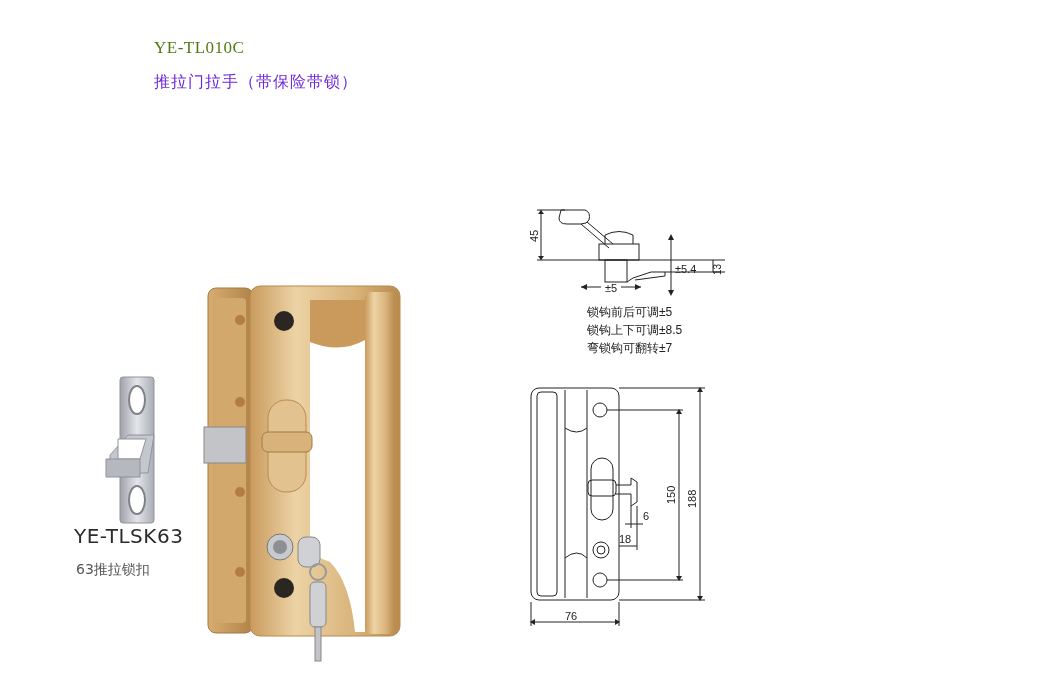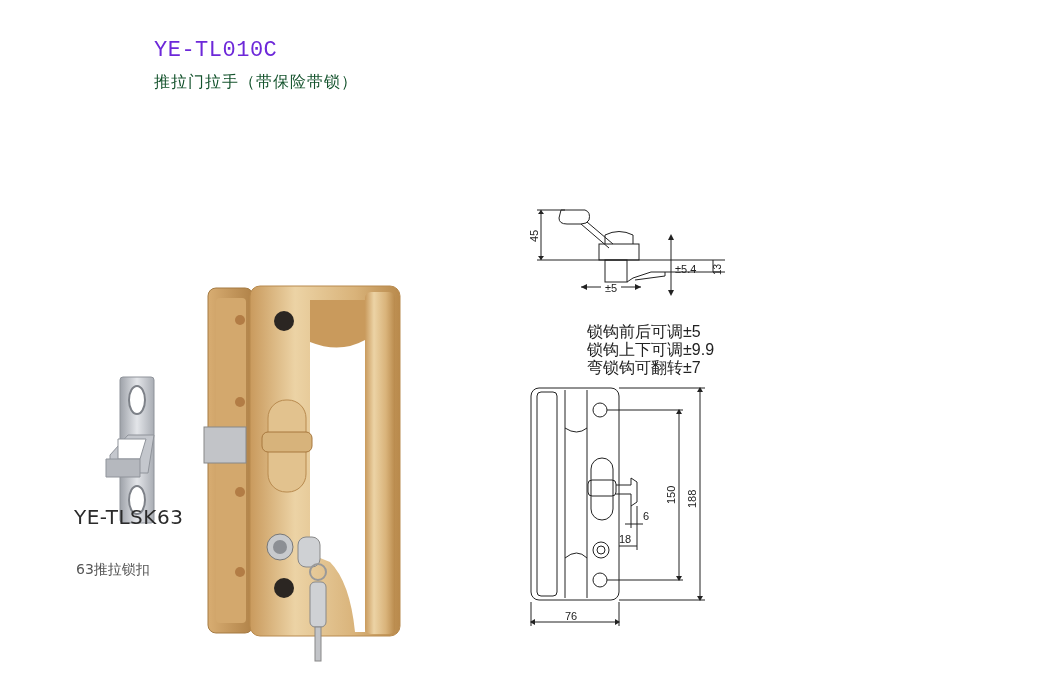--- a/index.html
+++ b/index.html
@@ -1,24 +1,24 @@
 <!DOCTYPE html>
 <html><head>
 <meta charset="utf-8">
 <style>
   html, body { margin:0; padding:0; }
   body { width:1038px; height:700px; background:#ffffff; position:relative; overflow:hidden;
          font-family:"DejaVu Sans", sans-serif; color:#333; }
   .abs { position:absolute; }
-  .title-code { left:154px; top:38px; font-size:22px; letter-spacing:0.5px; color:#6d28d9;
-                font-family:Liberation Mono, monospace; font-weight:300; }
-  .title-name { left:154px; top:72px; font-size:16px; color:#14532d; letter-spacing:1px; }
-  .catch-code { left:74px; top:505px; font-size:20px; color:#2b2b2b; letter-spacing:0.5px; }
+  .title-code { left:154px; top:38px; font-size:17px; letter-spacing:0.5px; color:#4d7c0f;
+                font-family:Liberation Serif, serif; font-weight:300; }
+  .title-name { left:154px; top:72px; font-size:16px; color:#6d28d9; letter-spacing:1px; }
+  .catch-code { left:74px; top:524px; font-size:20px; color:#2b2b2b; letter-spacing:0.5px; }
   .catch-name { left:76px; top:561px; font-size:14px; color:#555; }
-  .note { font-size:16px; color:#222; font-family:"Liberation Sans", sans-serif; line-height:18px;margin-top:20px; }
+  .note { font-size:12px; color:#222; font-family:"Liberation Sans", sans-serif; line-height:18px; }
   svg text { font-family:"Liberation Sans", sans-serif; fill:#222; }
 </style>
 </head>
 <body>
 
 <div class="abs title-code">YE-TL010C</div>
 <div class="abs title-name">推拉门拉手（带保险带锁）</div>
 
 <svg class="abs" style="left:100px;top:375px" width="60" height="150">
   <defs>
@@ -108,21 +108,21 @@
   </g>
   <line x1="56" y1="87" x2="76" y2="87" stroke="#222"></line>
   <line x1="96" y1="87" x2="116" y2="87" stroke="#222"></line>
   <text x="-42" y="13" font-size="11" transform="rotate(-90)">45</text>
   <text x="150" y="73" font-size="11">±5.4</text>
   <text x="-75" y="196" font-size="10" transform="rotate(-90)">13</text>
   <text x="80" y="92" font-size="11">±5</text>
 </svg>
 <div class="abs note" style="left:587px;top:303px">
   <div>锁钩前后可调±5</div>
-  <div>锁钩上下可调±9.9</div>
+  <div>锁钩上下可调±8.5</div>
   <div>弯锁钩可翻转±7</div>
 </div>
 
 <svg class="abs" style="left:525px;top:380px" width="200" height="250">
   <g fill="none" stroke="#222" stroke-width="1">
     <rect x="6" y="8" width="88" height="212" rx="8"></rect>
     <rect x="12" y="12" width="20" height="204" rx="4"></rect>
     <line x1="40" y1="10" x2="40" y2="218"></line>
     <line x1="62" y1="10" x2="62" y2="218"></line>
     <path d="M40,48 Q52,56 62,48"></path>

